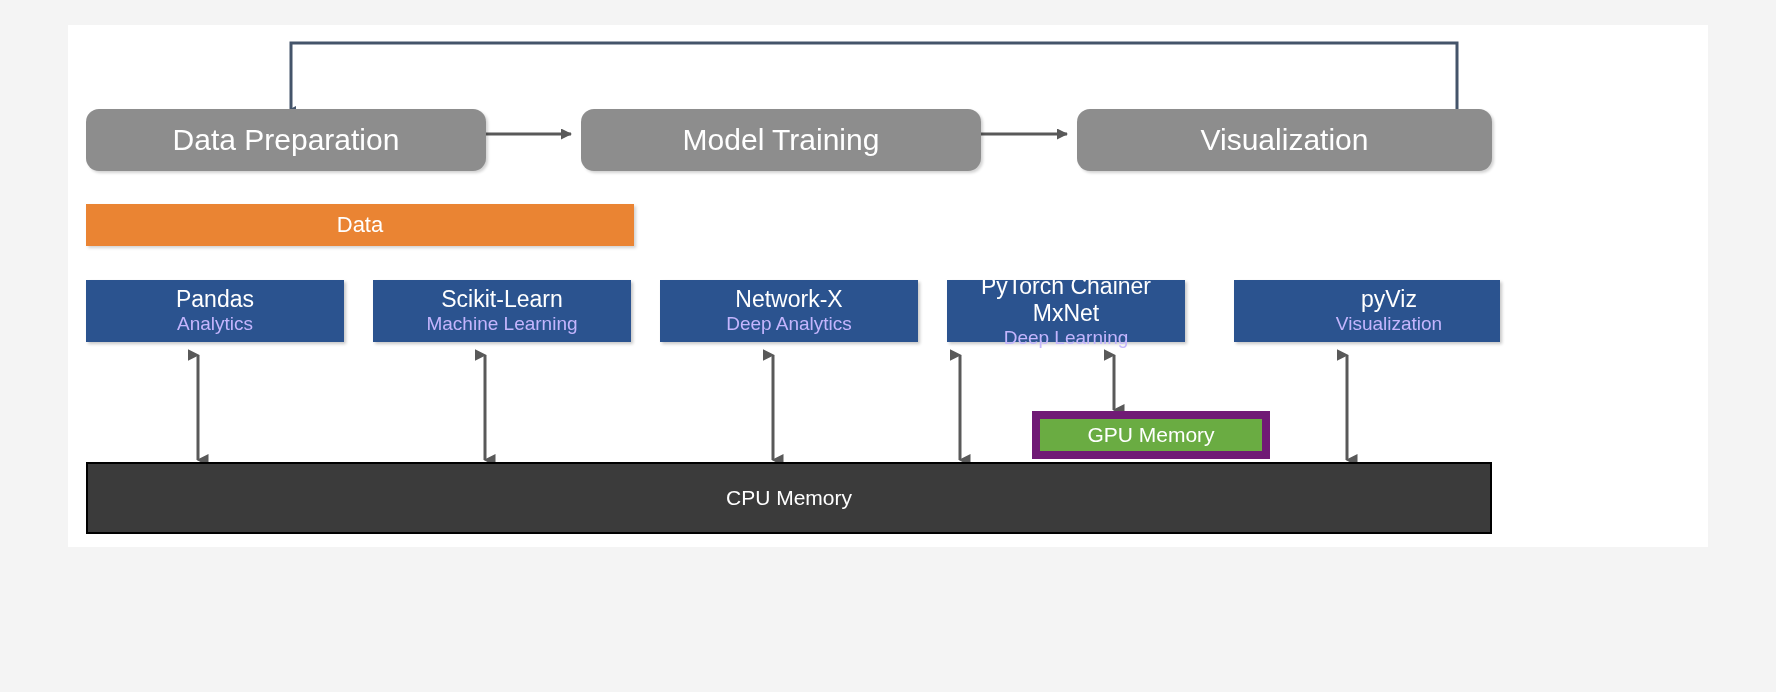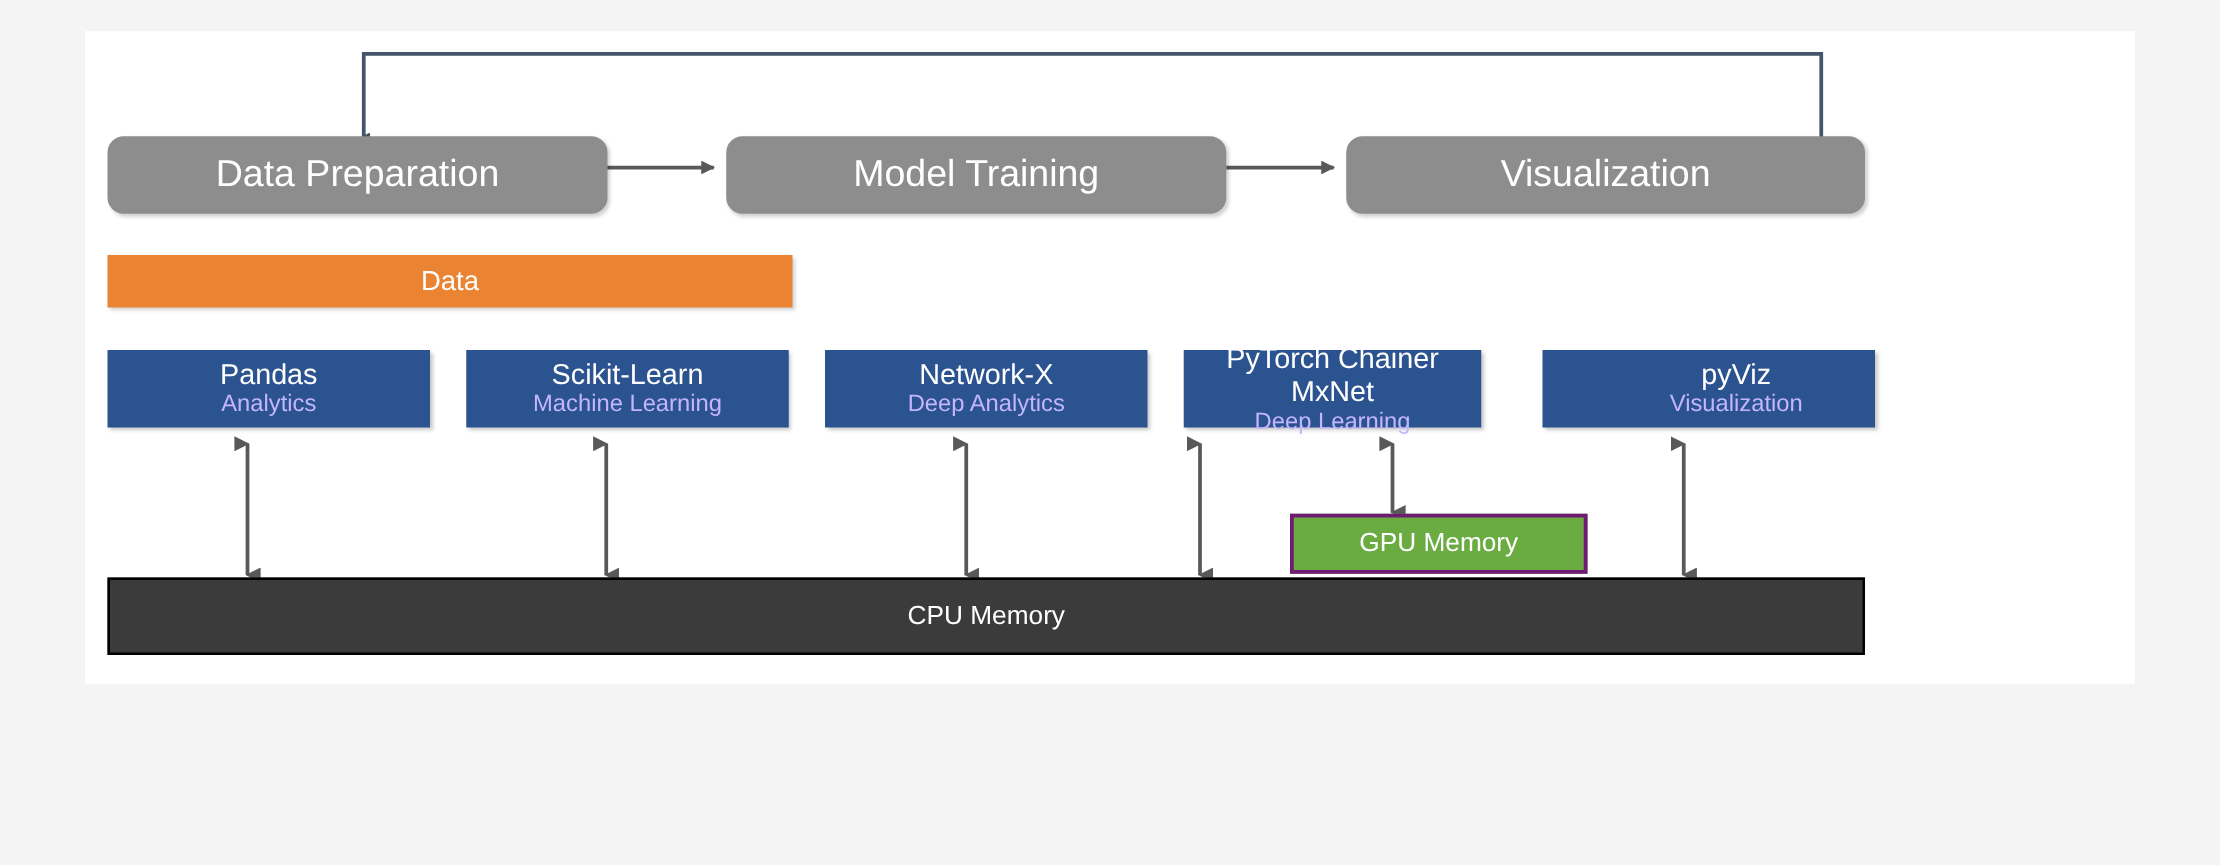--- a/index.html
+++ b/index.html
@@ -60,21 +60,21 @@
   }
   .blue-box .title {
     font-size: 23px;
   }
   .blue-box .subtitle {
     font-size: 19px;
     color: #c4b5fd;
   }
   .green-box {
     background: #6aac42;
-    border: 3px solid #701a75;
+    border: 8px solid #701a75;
     font-size: 21px;
   }
   .cpu-box {
     background: #3b3b3b;
     border: 2px solid #000000;
     font-size: 21px;
   }
   svg.overlay {
     position: absolute;
     left: 0;
@@ -171,19 +171,19 @@
       </div>
       <div class="box blue-box" style="left:1166px; top:255px; width:266px; height:62px;padding-left:44px;">
         <span class="title">pyViz</span>
         <span class="subtitle">Visualization</span>
       </div>
 
       <div class="box green-box" style="left:964px; top:386px; width:238px; height:48px;">
         <span>GPU Memory</span>
       </div>
 
-      <div class="box cpu-box" style="left:18px; top:437px; width:1406px; height:62px;align-items:center;">
+      <div class="box cpu-box" style="left:18px; top:437px; width:1406px; height:72px;align-items:center;">
         <span>CPU Memory</span>
       </div>
 
     </div>
   </div>
 </div>
 
 </body></html>

